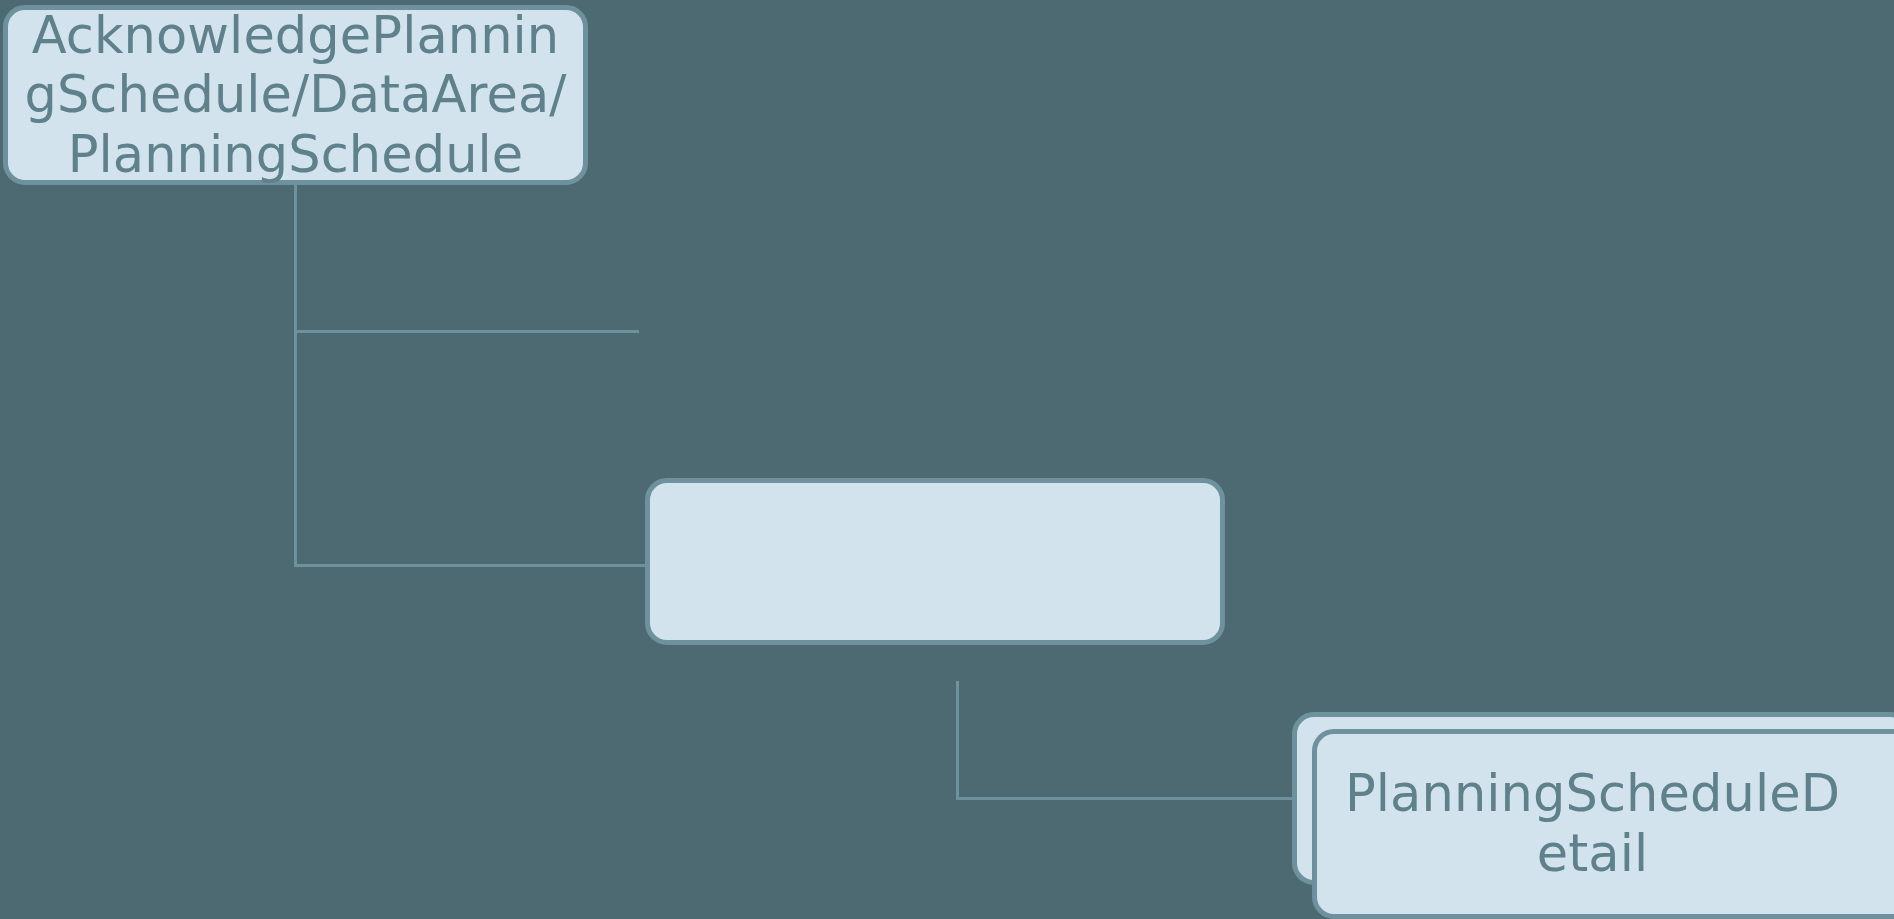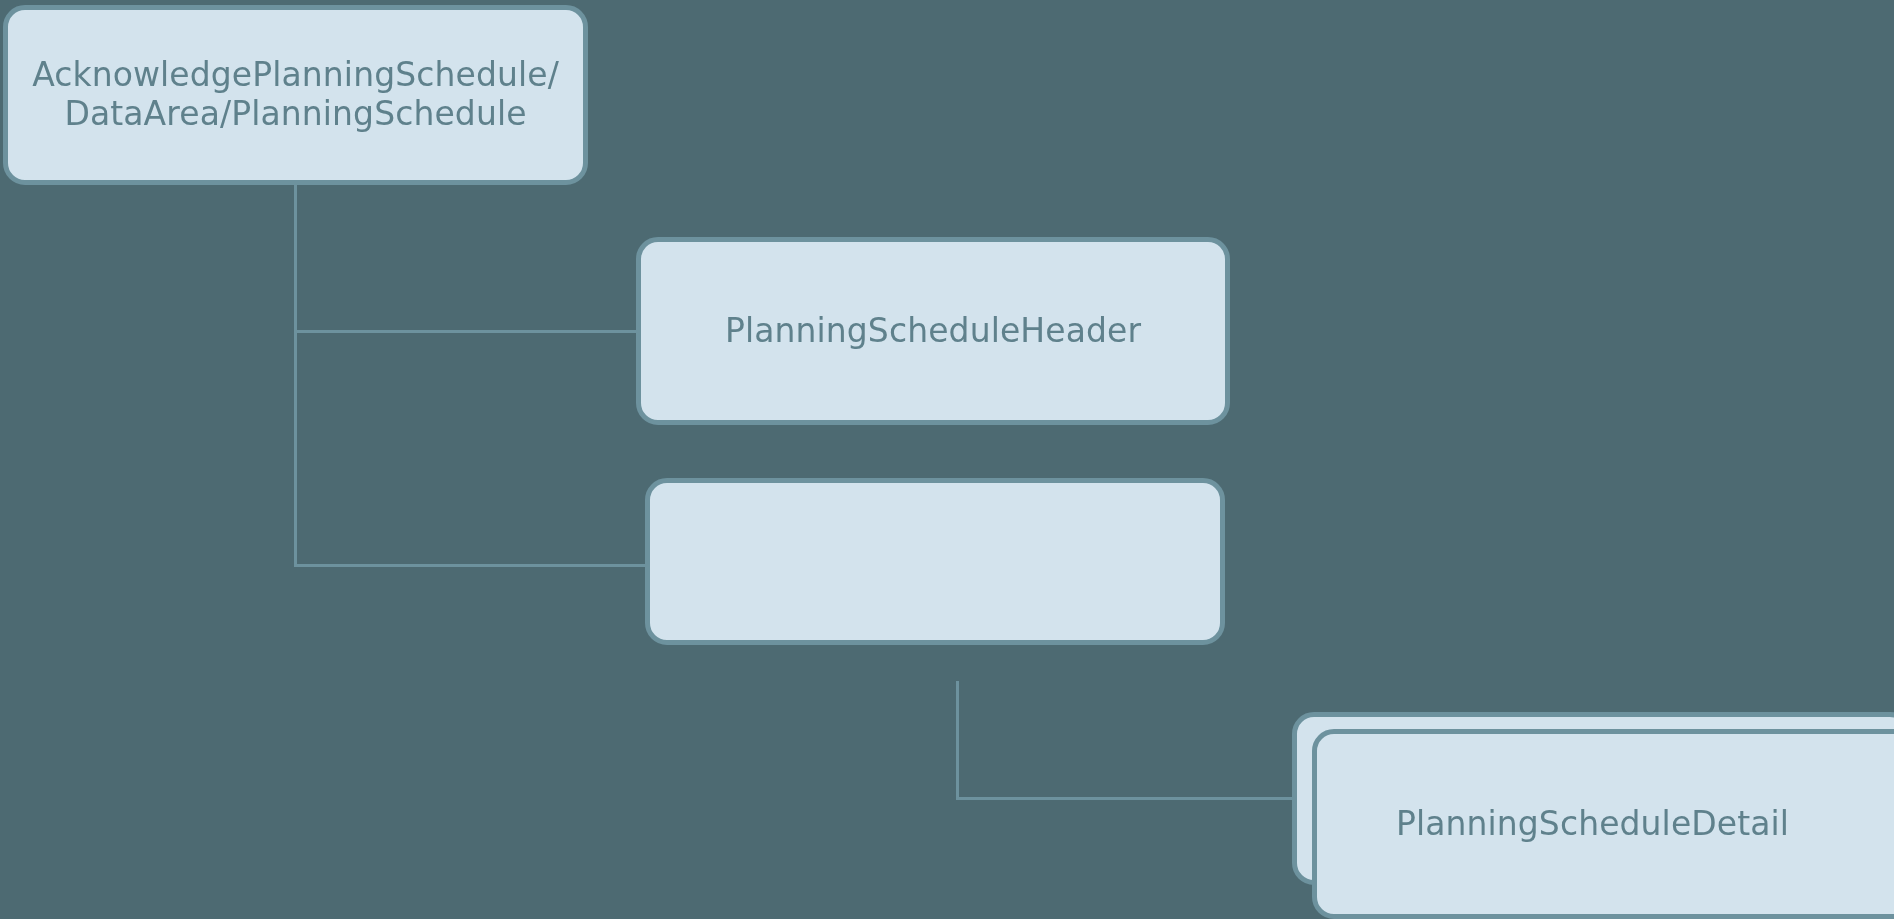--- a/index.html
+++ b/index.html
@@ -31,21 +31,21 @@
     background: #d3e3ed;
     border: 5px solid #6d929e;
     border-radius: 22px;
     display: flex;
     align-items: center;
     justify-content: center;
     text-align: center;
   }
   .node-label {
     color: #5f818c;
-    font-size: 33px;
+    font-size: 51px;
     line-height: 1.17;
     letter-spacing: 0.1px;
     padding: 0 16px;
     word-break: break-word;
   }
   
   .stack-back {
     position: absolute;
     box-sizing: border-box;
     background: #d3e3ed;
@@ -65,23 +65,20 @@
   <div class="conn conn-h" style="left:294px; top:564px; width:375px;"></div>
 
   <div class="conn conn-v" style="left:956px; top:681px; height:119px;"></div>
 
   <div class="conn conn-h" style="left:956px; top:797px; width:360px;"></div>
 
   <div class="node" style="left:3px; top:5px; width:585px; height:180px;">
     <span class="node-label">AcknowledgePlanningSchedule/DataArea/PlanningSchedule</span>
   </div>
 
-  <div class="node" style="left:636px; top:237px; width:594px; height:188px;">
-    <span class="node-label" style="max-width:512px;">PlanningScheduleHeader</span>
-  </div>
 
   <div class="stack-back" style="left:645px; top:478px; width:580px; height:167px;"></div>
 
   <div class="stack-back" style="left:1292px; top:712px; width:620px; height:173px;"></div>
   <div class="node" style="left:1312px; top:729px; width:625px; height:190px;">
     <span class="node-label" style="padding-right:80px;">PlanningScheduleDetail</span>
   </div>
 
 </div>
 

